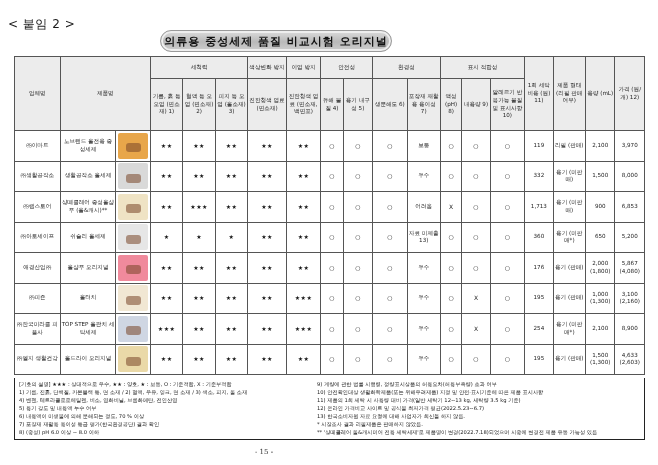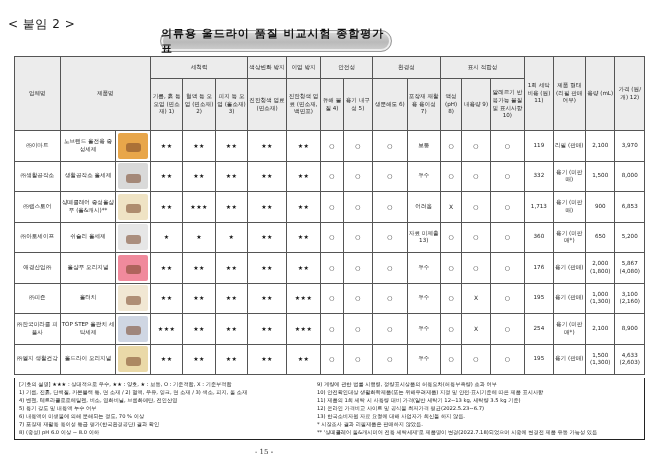--- a/index.html
+++ b/index.html
@@ -42,21 +42,21 @@
   .notes .col { padding: 2px 4px; }
   .notes .col.left { width: 298px; }
   .notes .col.right { flex: 1; }
 
   .page-num { position: absolute; left: 0; width: 528px; top: 448px; text-align: center; font-size: 7px; color: #333; font-family: "DejaVu Serif", serif; }
 </style>
 </head>
 <body>
 
 <div class="attach-label">&lt; 붙임 2 &gt;</div>
-<div class="title-badge">의류용 울드라이 품질 비교시험 종합평가표</div>
+<div class="title-badge">의류용 중성세제 품질 비교시험 오리지널</div>
 
 <table class="main">
   <colgroup>
     <col style="width:45px">
       <col style="width:55px">
       <col style="width:34px">
     <col style="width:32px">
       <col style="width:32px">
       <col style="width:32px">
     <col style="width:38px">

